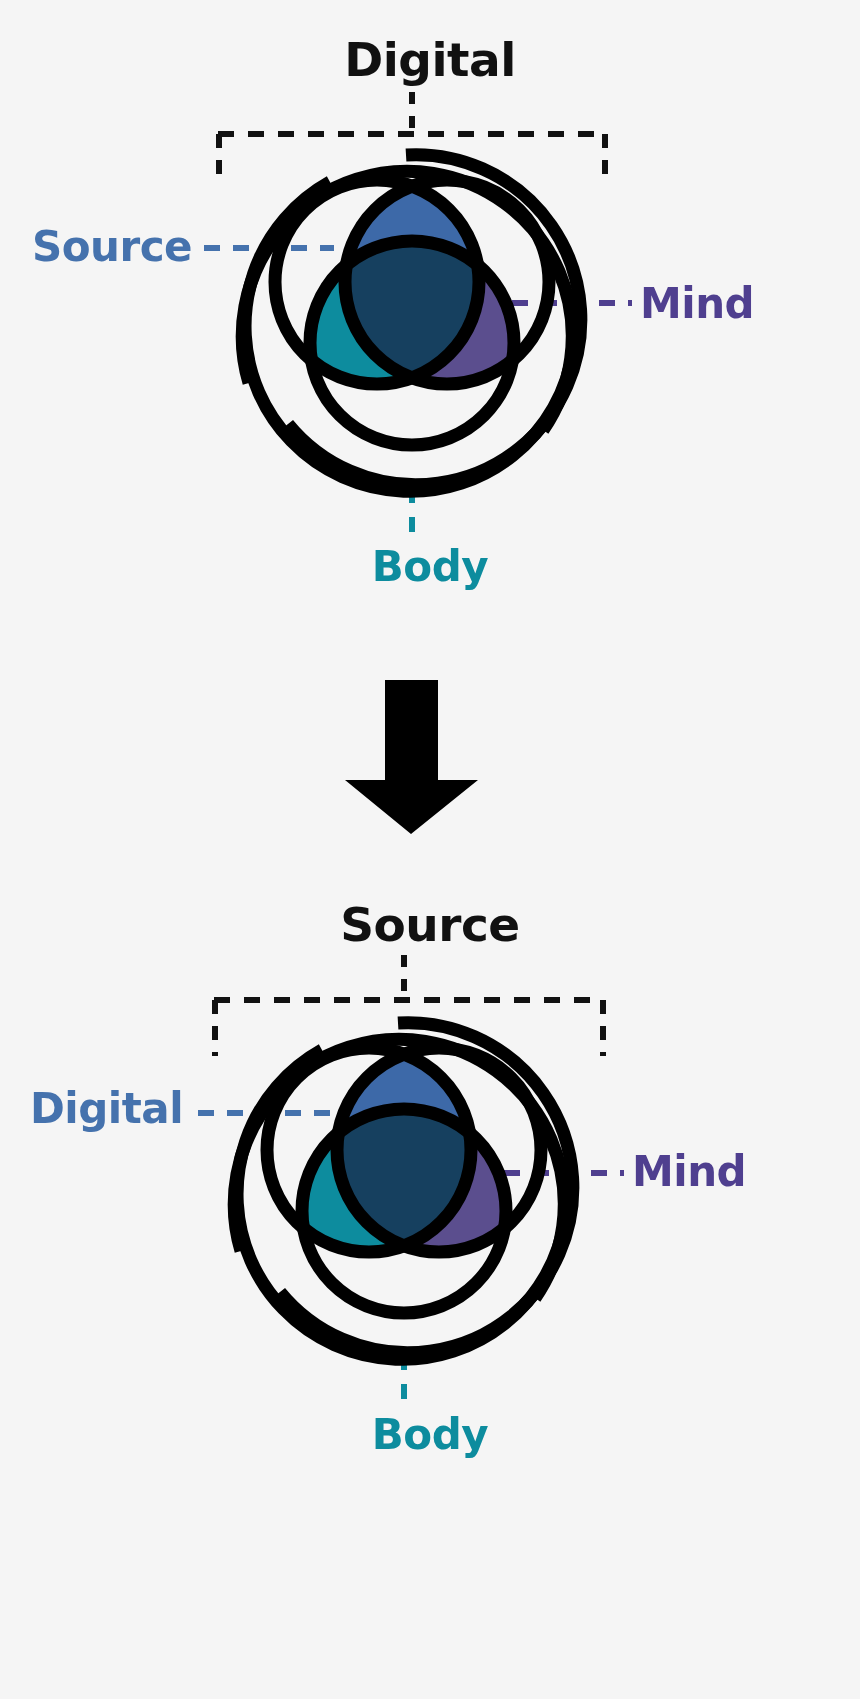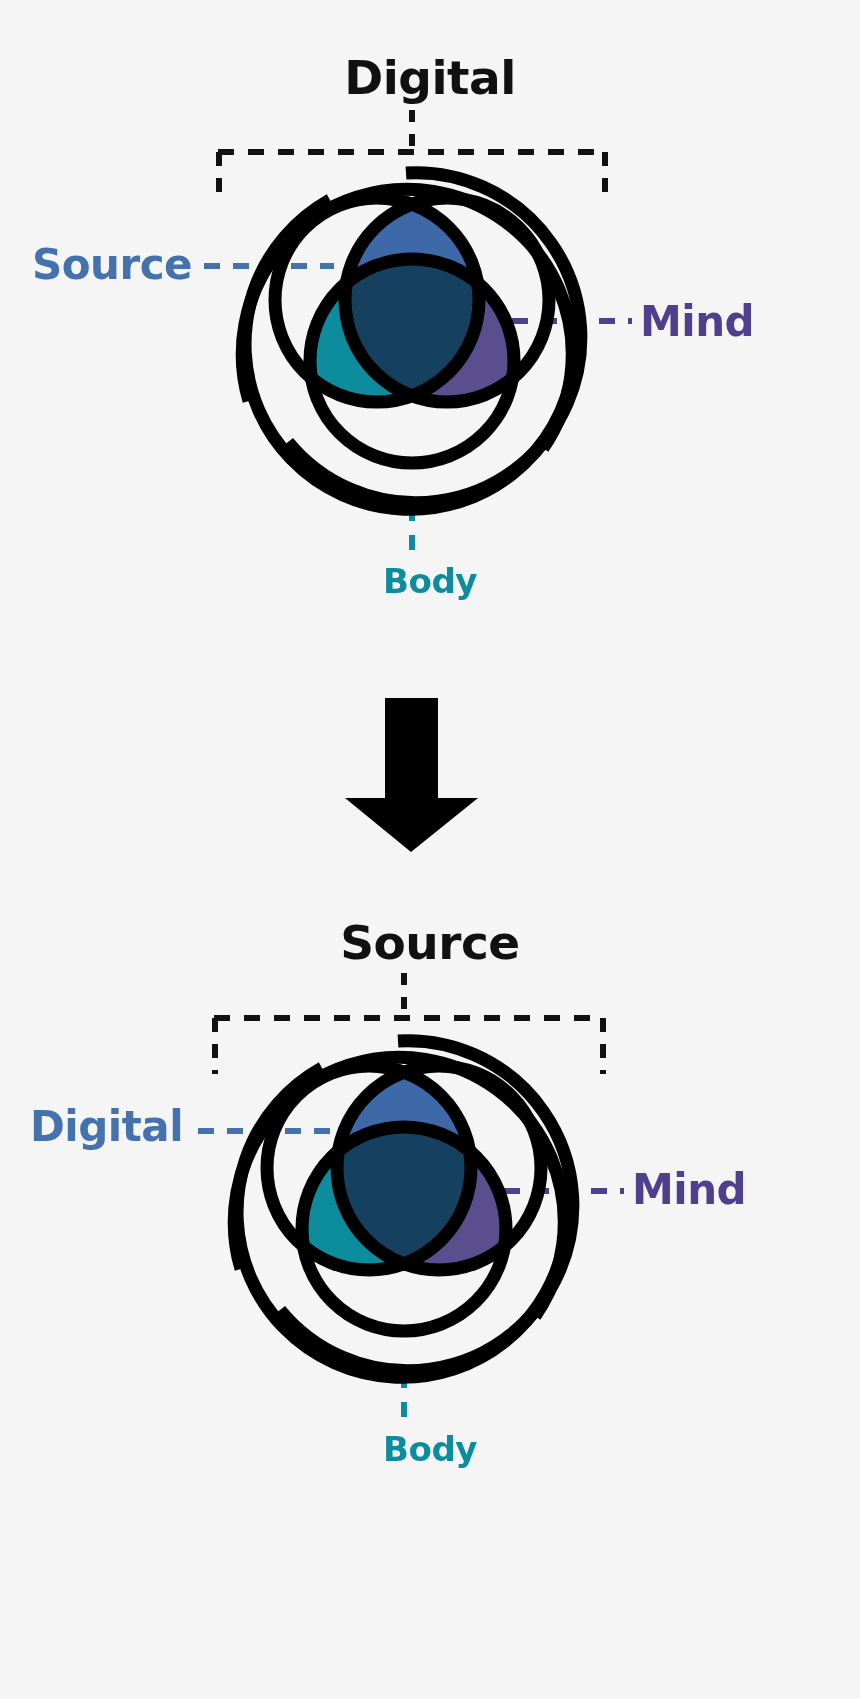--- a/index.html
+++ b/index.html
@@ -12,21 +12,20 @@
     height: 1699px;
     background: #f5f5f5;
     font-family: "DejaVu Sans", "Liberation Sans", sans-serif;
     overflow: hidden;
     position: relative;
   }
   .canvas {
     position: relative;
     width: 860px;
     height: 1422px;
-    margin-top: 18px;
   }
   .panel {
     position: absolute;
     left: 0;
     width: 860px;
   }
   #panel-top  { top: 0px;   height: 660px; }
   #panel-bot  { top: 860px; height: 700px; }
 
   .venn-svg {
@@ -47,21 +46,21 @@
     font-family: "DejaVu Sans", "Liberation Sans", sans-serif;
   }
   .label-top {
     font-size: 47px;
     color: #111111;
   }
   .label-side {
     font-size: 42px;
   }
   .label-bottom {
-    font-size: 34px;
+    font-size: 42px;
   }
 
   .arrow-wrap {
     position: absolute;
     left: 0;
     top: 672px;
     width: 860px;
     height: 170px;
   }
 </style>

